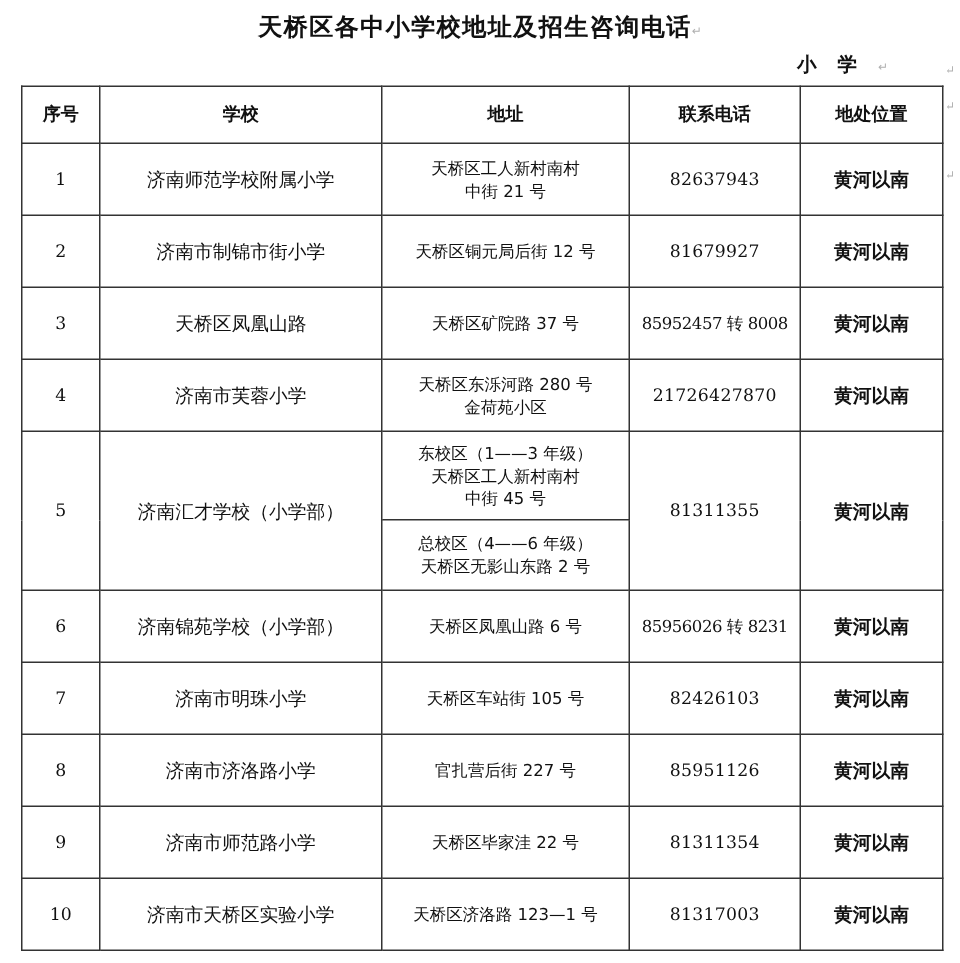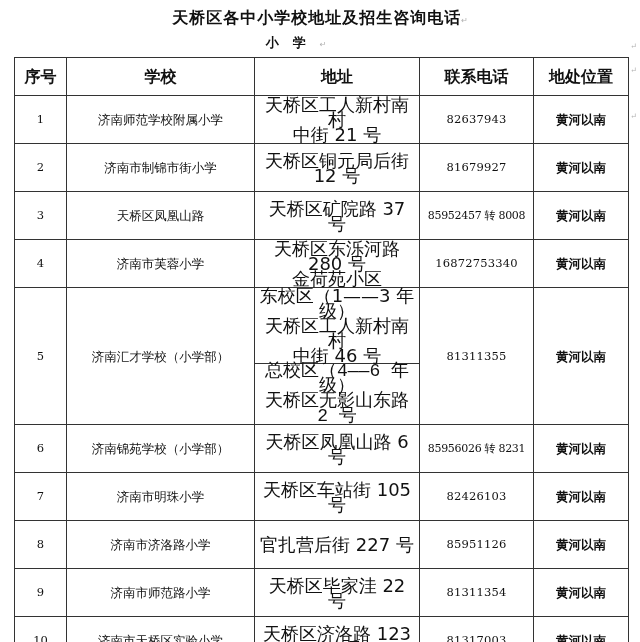--- a/index.html
+++ b/index.html
@@ -7,45 +7,45 @@
     width: 640px; height: 642px; overflow: hidden; position: relative;
     font-family: "DejaVu Serif", "Liberation Serif", serif;
     color: #111111;
   }
   .title {
     position: absolute; left: 0; top: 8px; width: 640px; text-align: center;
     font-size: 16px; font-weight: bold; letter-spacing: 1px;
     font-family: "DejaVu Sans", "Liberation Sans", sans-serif;
   }
   .subtitle {
-    position: absolute; left: 0; top: 34px; width: 592px; text-align: center;
+    position: absolute; left: 0; top: 34px; width: 592px; text-align: right;
     font-size: 13px; font-weight: bold; letter-spacing: 14px;
     font-family: "DejaVu Sans", "Liberation Sans", sans-serif;
   }
   .mark { color: #b0b0b0; font-size: 8px; font-weight: normal; letter-spacing: 0; vertical-align: baseline; }
   .side-mark { position: absolute; left: 630px; color: #b0b0b0; font-size: 8px; }
   table {
     position: absolute; left: 14px; top: 57px;
     border-collapse: collapse; table-layout: fixed; width: 614px;
     font-family: "DejaVu Sans", "Liberation Sans", sans-serif;
   }
   td, th {
     border: 1px solid #333333; text-align: center; vertical-align: middle;
     font-size: 12px; padding: 0 2px; line-height: 15px; font-weight: bold;
   }
-  th { height: 37px; font-size: 16px; }
+  th { height: 37px; font-size: 12px; }
   td.num { font-weight: normal; font-family: "DejaVu Serif", "Liberation Serif", serif; font-size: 11.5px; }
   td.phone { font-family: "DejaVu Serif", "Liberation Serif", serif; font-size: 11.5px; font-weight: normal; letter-spacing: 0.2px; }
   td.phone.ext { font-size: 11px; letter-spacing: -0.3px; text-align: center; }
   td.school { font-weight: normal; font-size: 12.5px; }
-  td.addr { font-weight: normal; font-size: 18px; }
+  td.addr { font-weight: normal; font-size: 11px; }
   td.loc { font-weight: bold; font-size: 12.5px; }
   tr.r td { height: 47px; }
   tr.r5a td.addr { height: 58px; text-align: center; }
-  tr.r5b td.addr { height: 46px; font-family: Liberation Mono, monospace; }
+  tr.r5b td.addr { height: 46px; }
 </style>
 </head>
 <body>
 
 <div class="title"><span>天桥区各中小学校地址及招生咨询电话</span><span class="mark">↵</span></div>
 <div class="subtitle"><span>小学</span><span class="mark">↵</span></div>
 
 <span class="side-mark" style="top:42px">↵</span>
 <span class="side-mark" style="top:66px">↵</span>
 <span class="side-mark" style="top:112px">↵</span>
@@ -96,30 +96,30 @@
       <td class="phone ext">85952457 转 8008</td>
       <td class="loc">黄河以南</td>
     </tr>
     <tr class="r">
       <td class="num">4</td>
       <td class="school">济南市芙蓉小学</td>
       <td class="addr">
           <div>天桥区东泺河路 280 号</div>
           <div>金荷苑小区</div>
         </td>
-      <td class="phone">16872753340</td>
+      <td class="phone">21726427870</td>
       <td class="loc">黄河以南</td>
     </tr>
     <tr class="r5a">
       <td class="num" rowspan="2">5</td>
       <td class="school" rowspan="2">济南汇才学校（小学部）</td>
       <td class="addr">
           <div>东校区（1——3 年级）</div>
           <div>天桥区工人新村南村</div>
-          <div>中街 46 号</div>
+          <div>中街 45 号</div>
         </td>
       <td class="phone" rowspan="2">81311355</td>
       <td class="loc" rowspan="2">黄河以南</td>
     </tr>
     <tr class="r5b">
       <td class="addr">
           <div>总校区（4——6 年级）</div>
           <div>天桥区无影山东路 2 号</div>
         </td>
     </tr>

